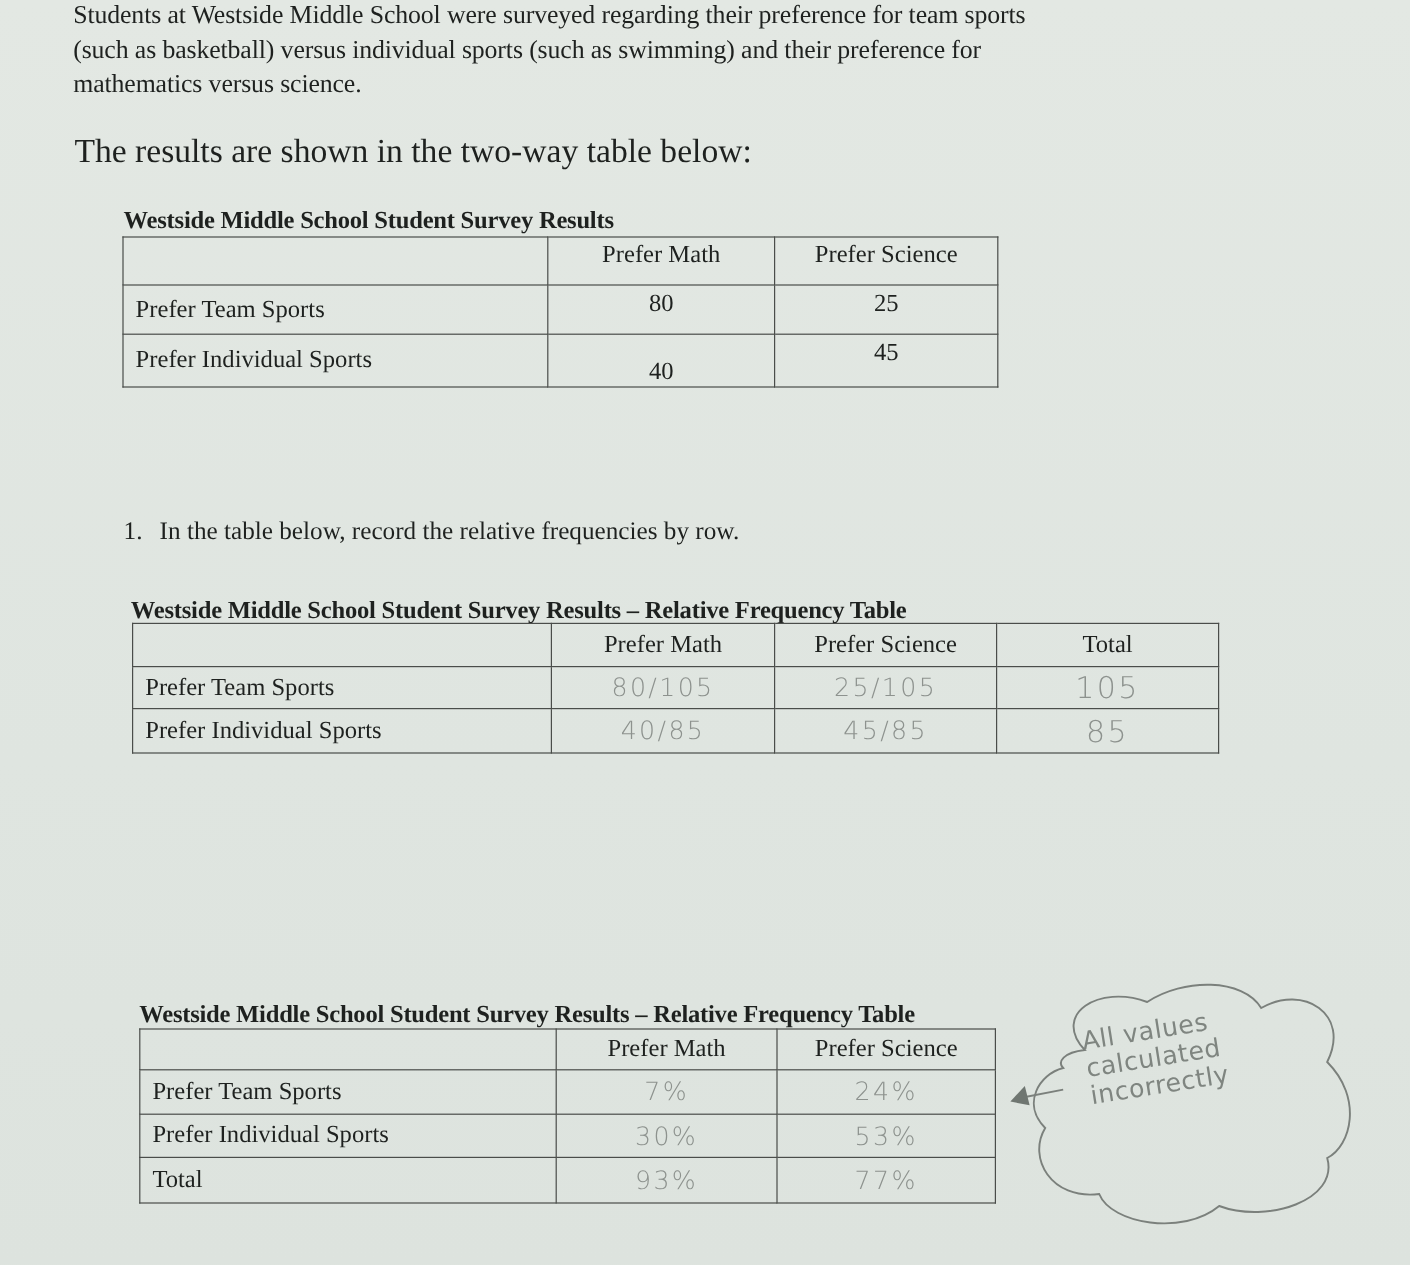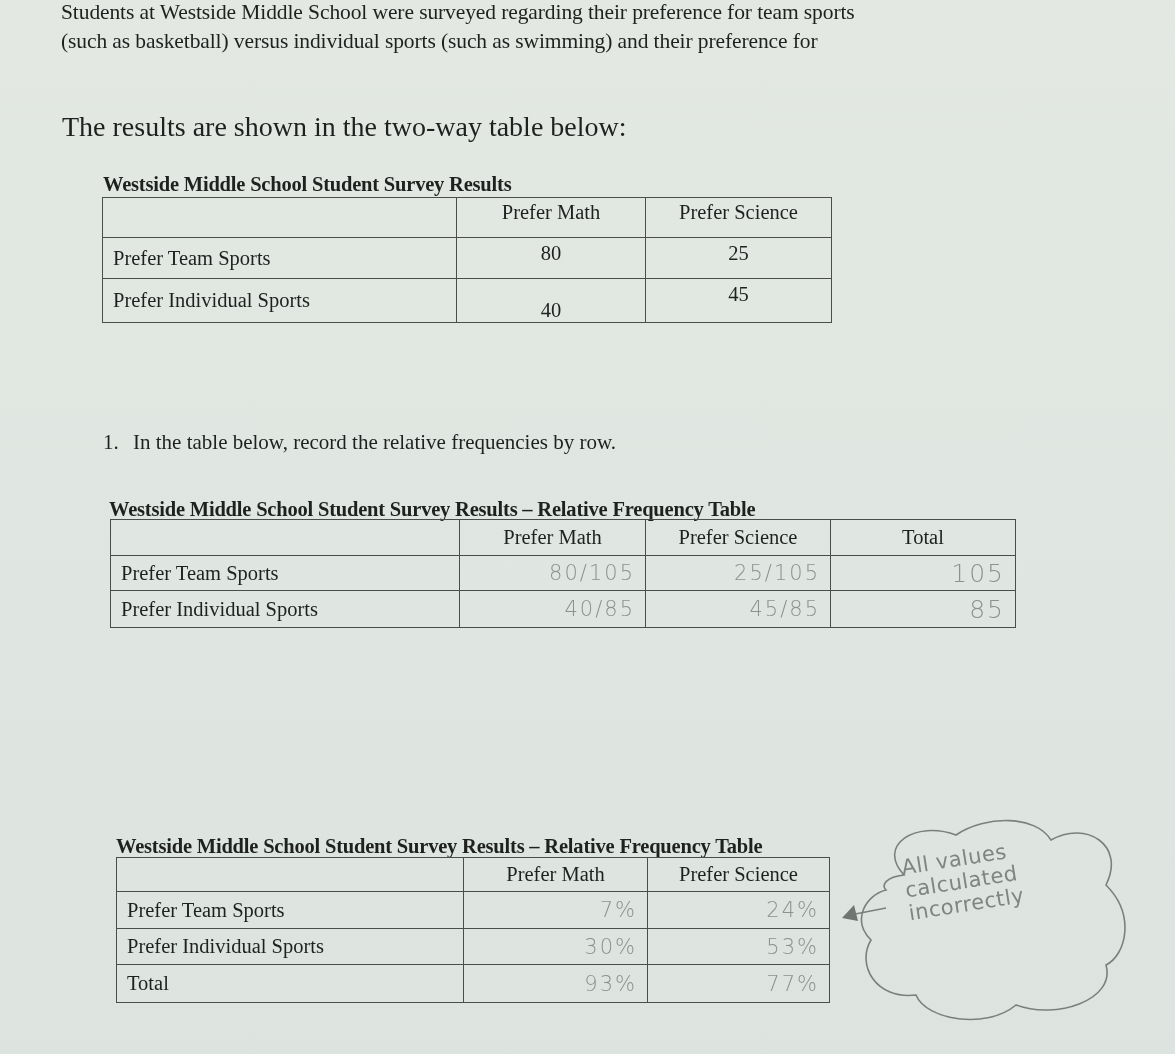--- a/index.html
+++ b/index.html
@@ -35,41 +35,42 @@
     position: absolute; border-collapse: collapse;
     font-size: 20.5px;
   }
   table.grid td {
     border: 1.5px solid #4a4d4a; padding: 0 10px; vertical-align: middle;
   }
   table.grid td.c { text-align: center; }
   .hand {
     font-family: "DejaVu Sans", sans-serif; font-weight: 300;
     color: #8d928e; font-size: 21px; letter-spacing: 2px;
-    text-align: right;
+    text-align: center;
   }
   .cloud {
     position: absolute; left: 836px; top: 815px; width: 300px; height: 210px;
   }
   .cloud-text {
     position: absolute; left: 900px; top: 857px; width: 190px;
     font-family: "DejaVu Sans", sans-serif; font-size: 21px; line-height: 23px;
     color: #7f8580; transform: rotate(-9deg); transform-origin: left top;
     letter-spacing: 0.5px;
   }
   .cloud-text span { display: block; }
 </style>
 </head>
 <body>
 
 <div class="page">
 
   <div class="intro">
     <p>Students at Westside Middle School were surveyed regarding their preference for team sports</p>
     <p>(such as basketball) versus individual sports (such as swimming) and their preference for</p>
+    <p>mathematics versus science.</p>
   </div>
   <div class="lead">The results are shown in the two-way table below:</div>
 
   <div class="ttitle" style="left:103px; top:172px;">Westside Middle School Student Survey Results</div>
   <table class="grid" style="left:102px; top:197px; width:730px;">
     <tbody>
         <tr style="height:40px;">
       <td style="width:333px;"></td>
       <td class="c" style="width:168px; vertical-align:top; padding-top:3px;">Prefer Math</td>
       <td class="c" style="vertical-align:top; padding-top:3px;">Prefer Science</td>

